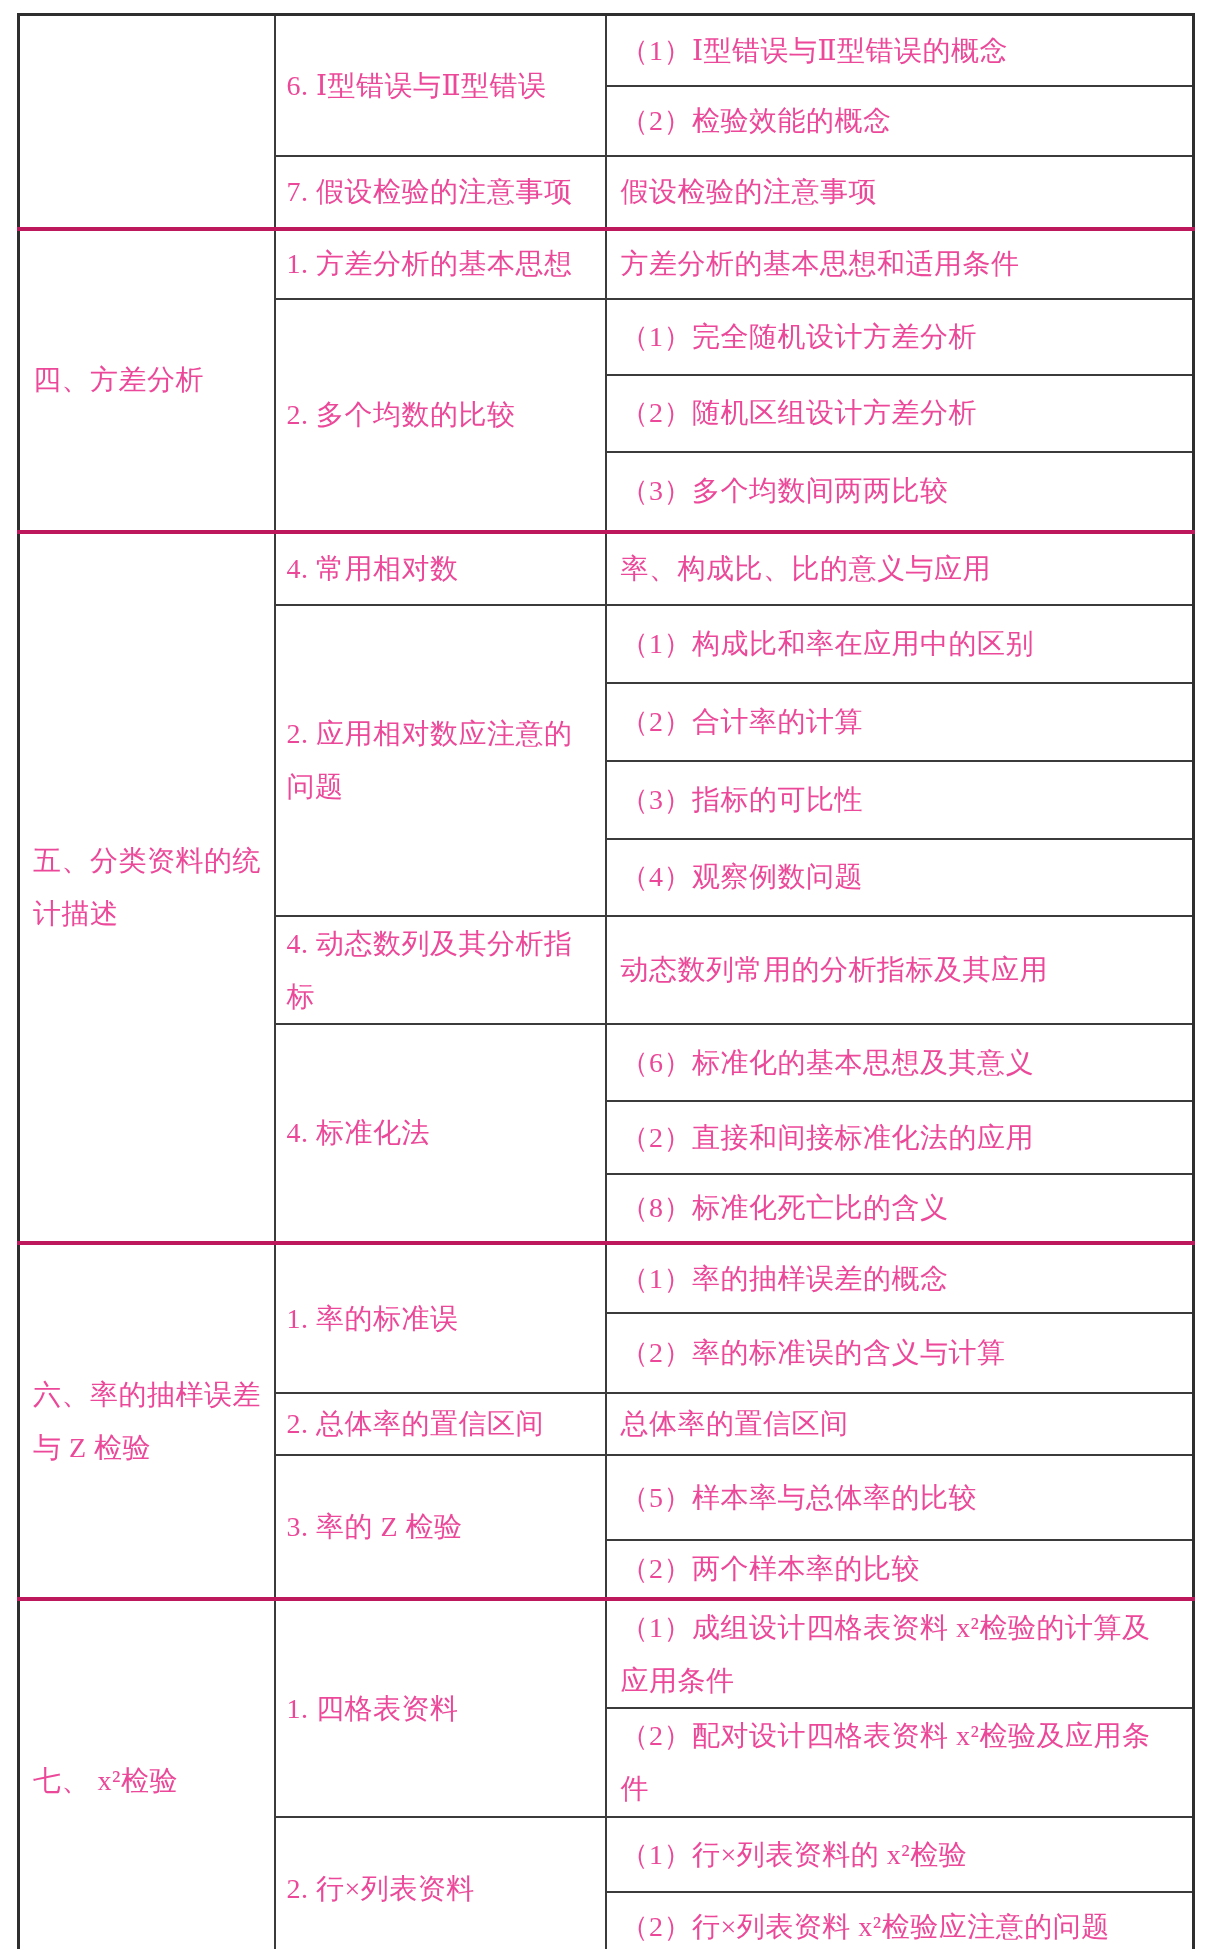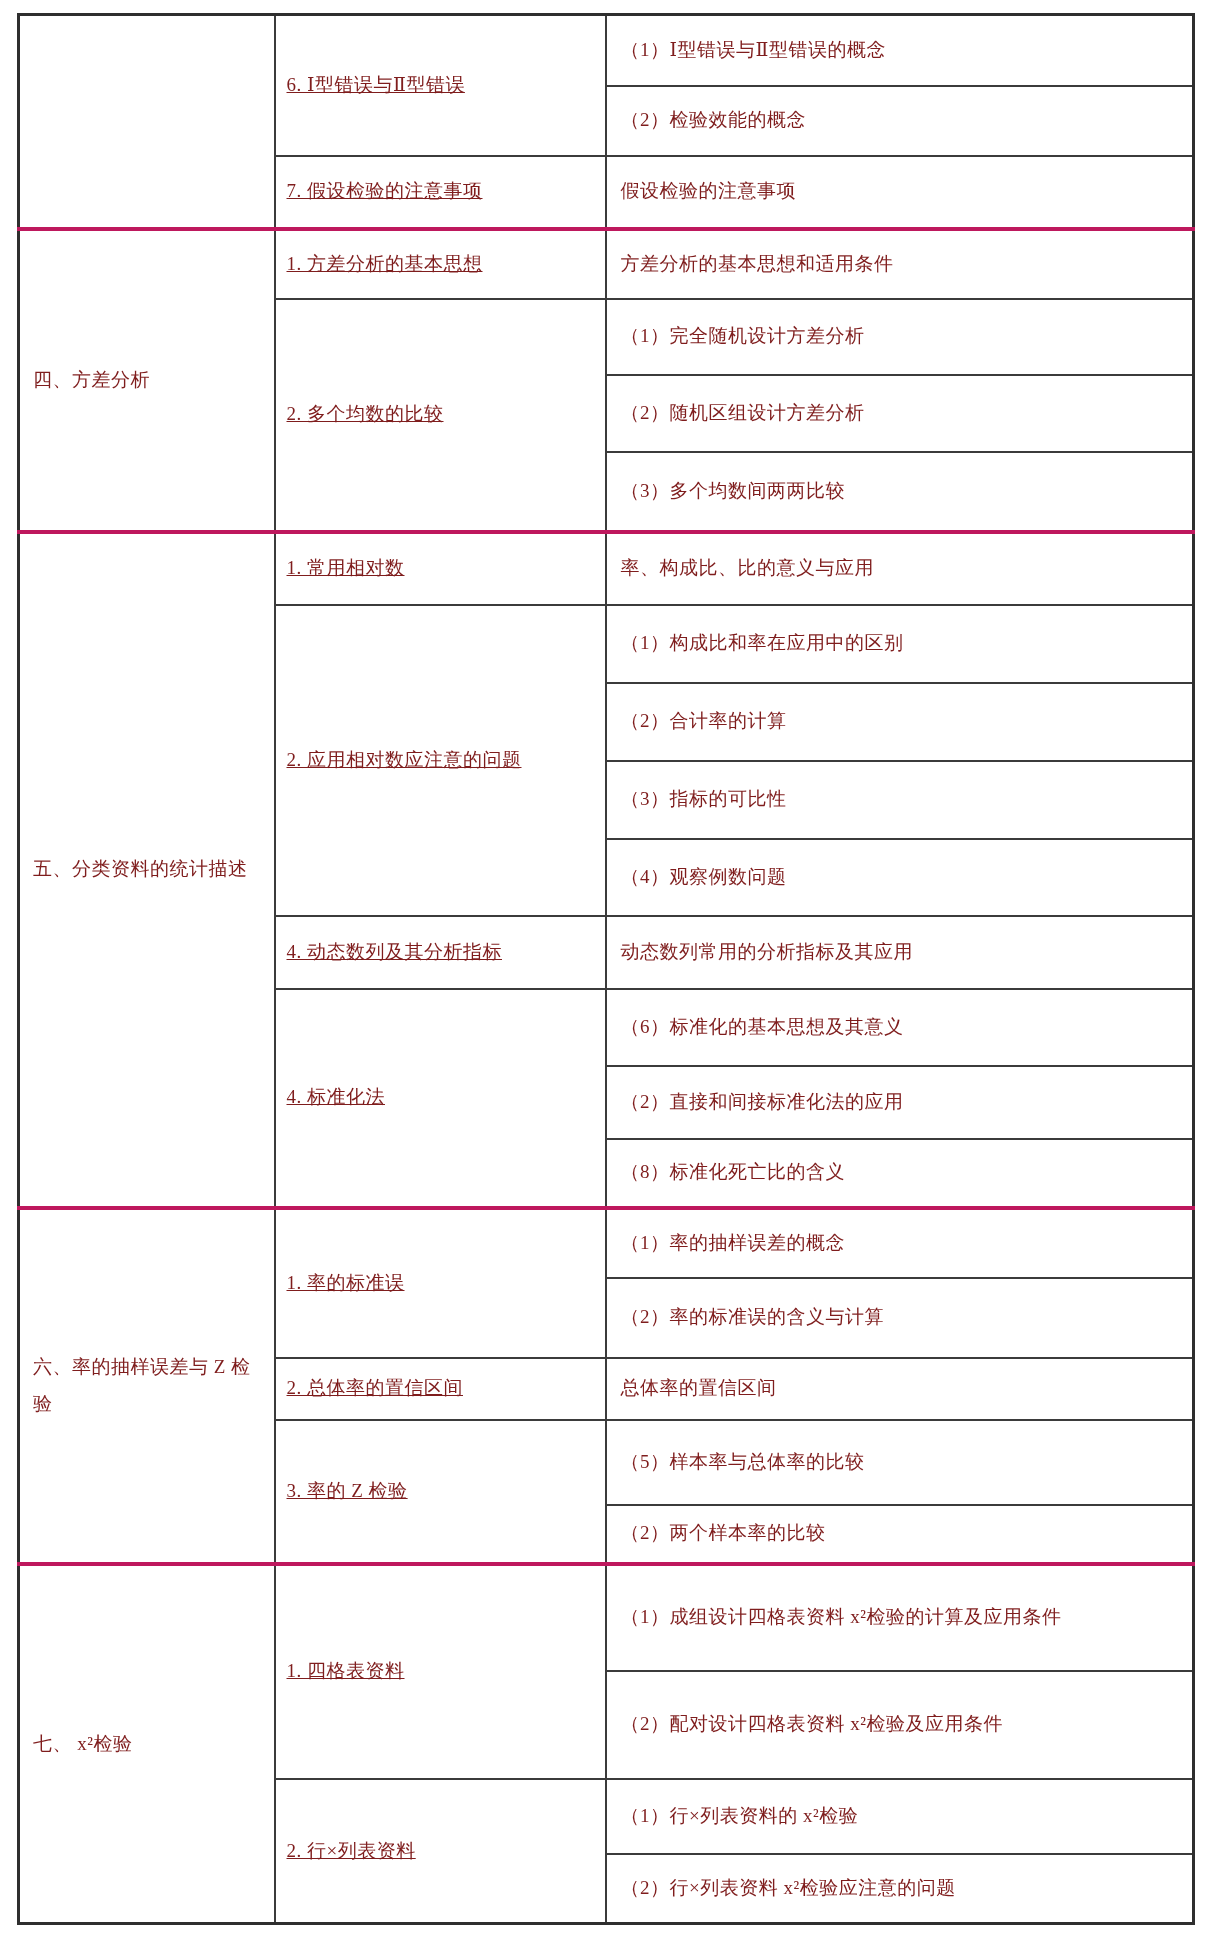--- a/index.html
+++ b/index.html
@@ -23,28 +23,28 @@
     border-collapse: collapse;
     table-layout: fixed;
     border: 3px solid #2e2e2e;
   }
   col.c1 { width: 256px; }
   col.c2 { width: 331px; }
   col.c3 { width: 588px; }
   td {
     border: 2px solid #3b3b3b;
     vertical-align: middle;
-    font-size: 19px;
+    font-size: 28px;
     line-height: 1.9;
-    color: #7f1d1d;
+    color: #ec4899;
     letter-spacing: 0.5px;
     overflow: hidden;
   }
   td.c1 { padding: 0 10px 0 13px; margin-top: 20px; }
-  td.c2 { padding: 0 20px 0 11px; text-decoration: underline; }
+  td.c2 { padding: 0 20px 0 11px; }
   td.c3 { padding: 0 40px 0 14px; }
   tr.sec-start td {
     border-top: 4px solid #be185d;
   }
 </style>
 </head>
 <body>
 
 <div class="page">
   <table class="outline">
@@ -79,21 +79,21 @@
     </tr>
     <tr style="height:77px">
       <td class="c3">（2）随机区组设计方差分析</td>
     </tr>
     <tr style="height:80px">
       <td class="c3">（3）多个均数间两两比较</td>
     </tr>
 
     <tr class="sec-start" style="height:73px">
       <td class="c1" rowspan="9">五、分类资料的统计描述</td>
-      <td class="c2">1. 常用相对数</td>
+      <td class="c2">4. 常用相对数</td>
       <td class="c3">率、构成比、比的意义与应用</td>
     </tr>
     <tr style="height:78px">
       <td class="c2" rowspan="4">2. 应用相对数应注意的问题</td>
       <td class="c3">（1）构成比和率在应用中的区别</td>
     </tr>
     <tr style="height:78px">
       <td class="c3">（2）合计率的计算</td>
     </tr>
     <tr style="height:78px">

